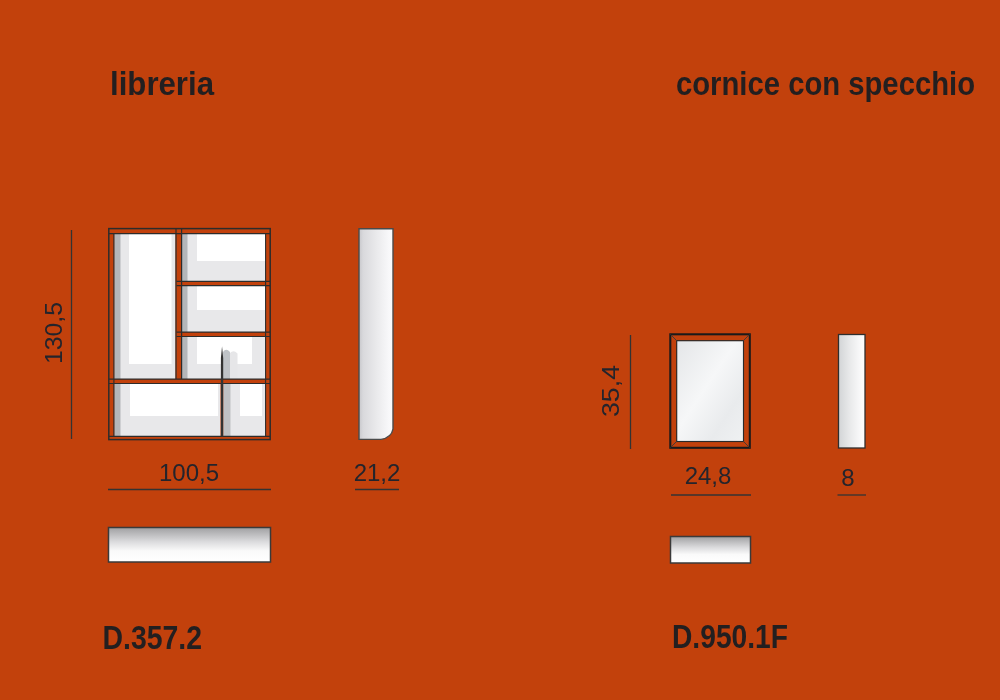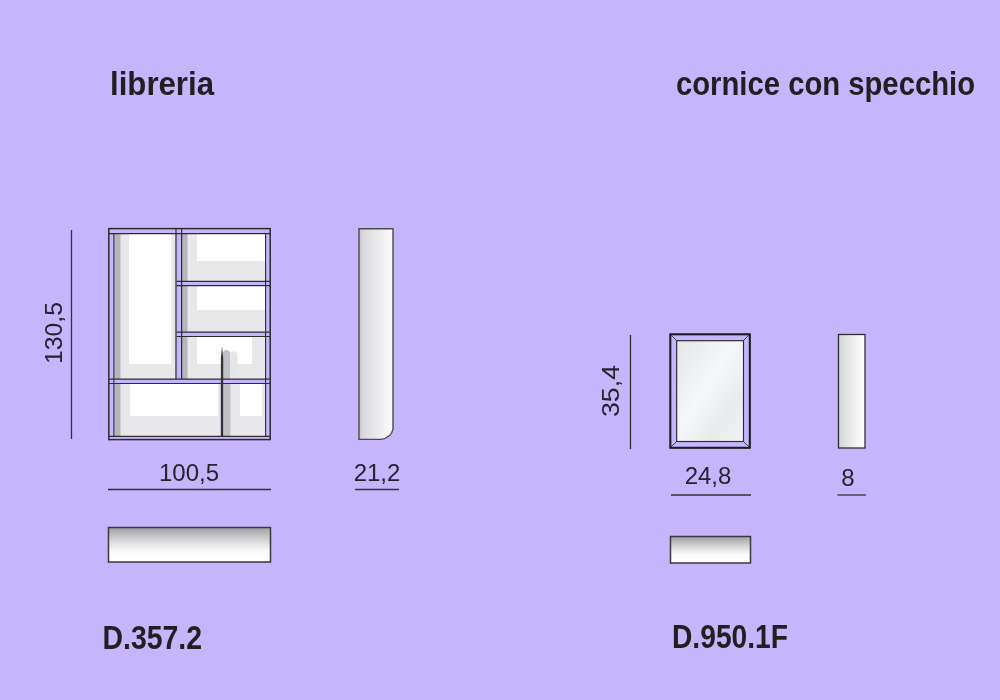--- a/index.html
+++ b/index.html
@@ -1,16 +1,16 @@
 <!DOCTYPE html>
 <html><head>
 <meta charset="utf-8">
 <style>
   html,body{margin:0;padding:0;background:#ffffff;}
-  .page{position:relative;width:1000px;height:700px;background:#c4b5fd;overflow:hidden;
+  .page{position:relative;width:1000px;height:700px;background:#c2410c;overflow:hidden;
         font-family:"Liberation Sans", sans-serif;text-align:right;}
   svg{position:absolute;left:0;top:0;}
   text{font-family:"Liberation Sans", sans-serif;}
 </style>
 </head>
 <body>
 <div class="page">
 <svg width="1000" height="700" viewBox="0 0 1000 700">
 <defs>
   <linearGradient id="gSide" x1="0" y1="0" x2="1" y2="0">

